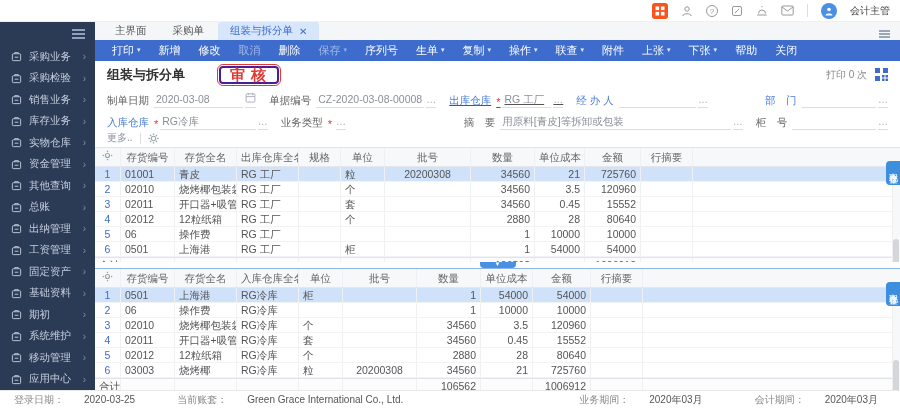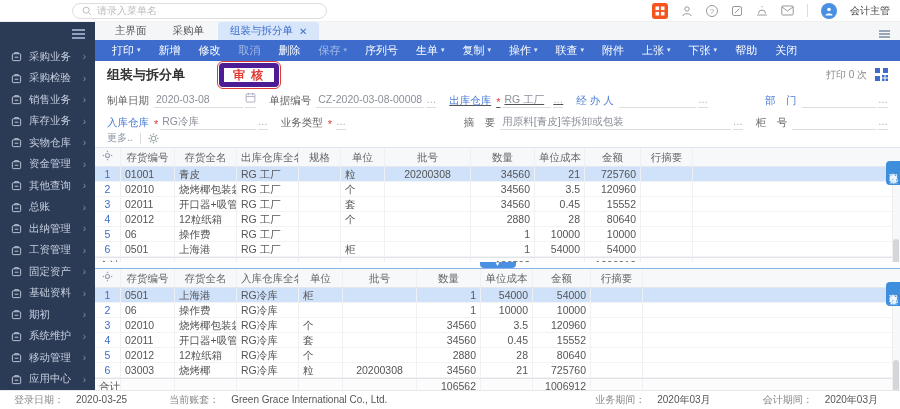--- a/index.html
+++ b/index.html
@@ -41,22 +41,22 @@
   .tab-right { margin-left:auto; margin-right:10px; align-self:center;}
   .minibars { display:inline-block; width:11px; height:2px; background:#9aa5b5; box-shadow:0 3px 0 #9aa5b5, 0 -3px 0 #9aa5b5;}
   .toolbar { height:22px; background:#3d6ccc; display:flex; align-items:center; padding:0 8px; color:#fff;}
   .tb-item { padding:0 9px; font-size:11px; white-space:nowrap; cursor:pointer; display:flex; align-items:center; gap:3px;}
   .tb-item .caret { font-size:7px; opacity:.85; }
   .tb-item.disabled { opacity:.5; cursor:default; }
   
   .form { padding:3px 12px 0 12px; }
   .f-titlerow { display:flex; align-items:center; height:22px; }
   .f-title { font-size:13px; font-weight:bold; color:#333; }
-  .stamp { margin-left:34px; border:5px solid #4c1d95; outline:1px solid #e03a34; outline-offset:1px;
-    color:#e03a34; font-weight:bold; font-size:12px; border-radius:4px; padding:0 5px 0 9px; letter-spacing:6px; line-height:14px;}
+  .stamp { margin-left:34px; border:2px solid #4c1d95; outline:1px solid #e03a34; outline-offset:1px;
+    color:#e03a34; font-weight:bold; font-size:15px; border-radius:4px; padding:0 5px 0 9px; letter-spacing:6px; line-height:14px;}
   .f-titlerow .right { margin-left:auto; display:flex; align-items:center; gap:8px; color:#888; font-size:10px;}
   .f-row { display:flex; align-items:flex-end; height:20px; margin-top:2px; gap:13px;}
   .field { display:flex; align-items:flex-end; }
   .f-label { white-space:pre; color:#666; margin-right:5px; font-size:10.5px; line-height:15px;}
   .f-label.link { color:#4a7cd6; }
   .f-star { color:#e03a34; margin-right:2px; }
   .f-value { flex:1; border-bottom:1px solid #ddd; color:#8a8f99; font-size:10.5px; line-height:15px;
     white-space:nowrap; overflow:hidden; padding:0 2px; display:flex; align-items:flex-end;}
   .f-trail { margin-left:2px; color:#aaa; border-bottom:1px solid #ddd; line-height:15px; font-size:10px;}
   .more-row { display:flex; align-items:center; gap:7px; height:17px; color:#8a93a5; font-size:10px;}
@@ -85,38 +85,29 @@
     display:flex; flex-direction:column; align-items:center; padding:5px 0 4px 0; gap:3px; z-index:3; cursor:pointer;}
   .side-tab .vtext { writing-mode:vertical-rl; font-size:9px; letter-spacing:1px;}
   .side-tab .plus { font-size:9px; line-height:9px;}
   .splitter { height:6px; position:relative; background:#fff;}
   .split-pill { position:absolute; left:50%; top:0; transform:translateX(-50%); width:36px; height:6px;
     background:#4a90e2; border-radius:0 0 4px 4px; color:#fff; font-size:6px; line-height:5px; text-align:center; cursor:pointer;}
   
   .statusbar { position:absolute; left:0; right:0; bottom:0; height:19px; background:#fff; border-top:1px solid #e8e8e8;
     display:flex; align-items:center; padding:0 14px; font-size:10px; color:#888; z-index:6;}
   .sts-item { white-space:nowrap; }
-  .sts-item .v { color:#555; margin-left:12px; }
+  .sts-item .v { color:#555; margin-left:20px; }
   .sts-2 { margin-left:42px; }
   .sts-3 { margin-left:auto; }
   .sts-4 { margin-left:52px; margin-right:8px; }
 </style>
 </head>
 <body>
 
 <div class="topbar">
-  <div class="searchbox">
-    <span style="display:inline-flex;">
-      <svg width="10" height="10" viewBox="0 0 10 10">
-          <circle cx="4.2" cy="4.2" r="3" fill="none" stroke="#bbb"></circle>
-          <path d="M6.5 6.5L9 9" stroke="#bbb"></path>
-        </svg>
-    </span>
-    <span>请录入菜单名</span>
-  </div>
   <div class="top-icons" id="top-icons">
       <span class="badge-app">
         <svg width="10" height="10" viewBox="0 0 10 10">
           <g fill="#fff">
             <rect x="0.5" y="0.5" width="3.6" height="3.6"></rect>
             <rect x="5.9" y="0.5" width="3.6" height="3.6"></rect>
             <rect x="0.5" y="5.9" width="3.6" height="3.6"></rect>
             <rect x="5.9" y="5.9" width="3.6" height="3.6"></rect>
           </g>
         </svg>

